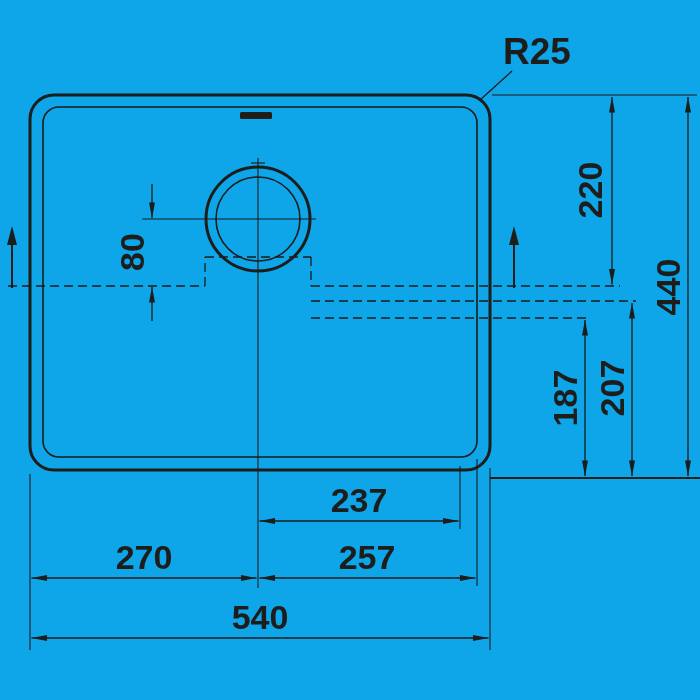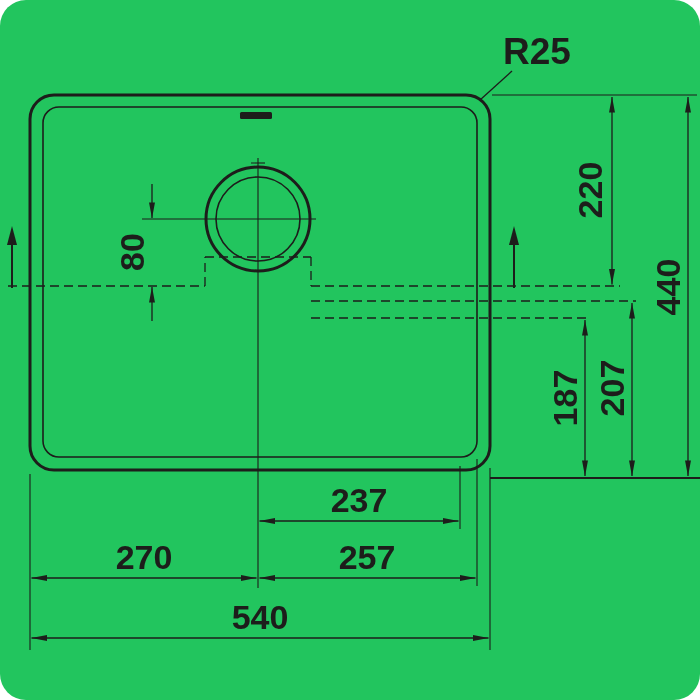--- a/index.html
+++ b/index.html
@@ -4,23 +4,22 @@
 <style>
   html, body {
     margin: 0;
     padding: 0;
     background: #ffffff;
   }
   .stage {
     position: relative;
     width: 700px;
     height: 700px;
-    background: #22c55e;
+    background: #0ea5e9;
     overflow: hidden;
-    border-radius: 26px;
   }
   svg { display: block; }
   .ln-thick { stroke:#1d1d1b; stroke-width:3;   fill:none; }
   .ln-med   { stroke:#1d1d1b; stroke-width:1.6; fill:none; }
   .ln-thin  { stroke:#1d1d1b; stroke-width:1.1; fill:none; }
   .ln-dim   { stroke:#1d1d1b; stroke-width:1.3; fill:none; }
   .ln-top   { stroke:#1d1d1b; stroke-width:2;   fill:none; }
   .ln-dash  { stroke:#1d1d1b; stroke-width:1.3; fill:none; stroke-dasharray:9 5; }
   .ln-stem  { stroke:#1d1d1b; stroke-width:2;   fill:none; }
   .fill-ink { fill:#1d1d1b; stroke:none; }

